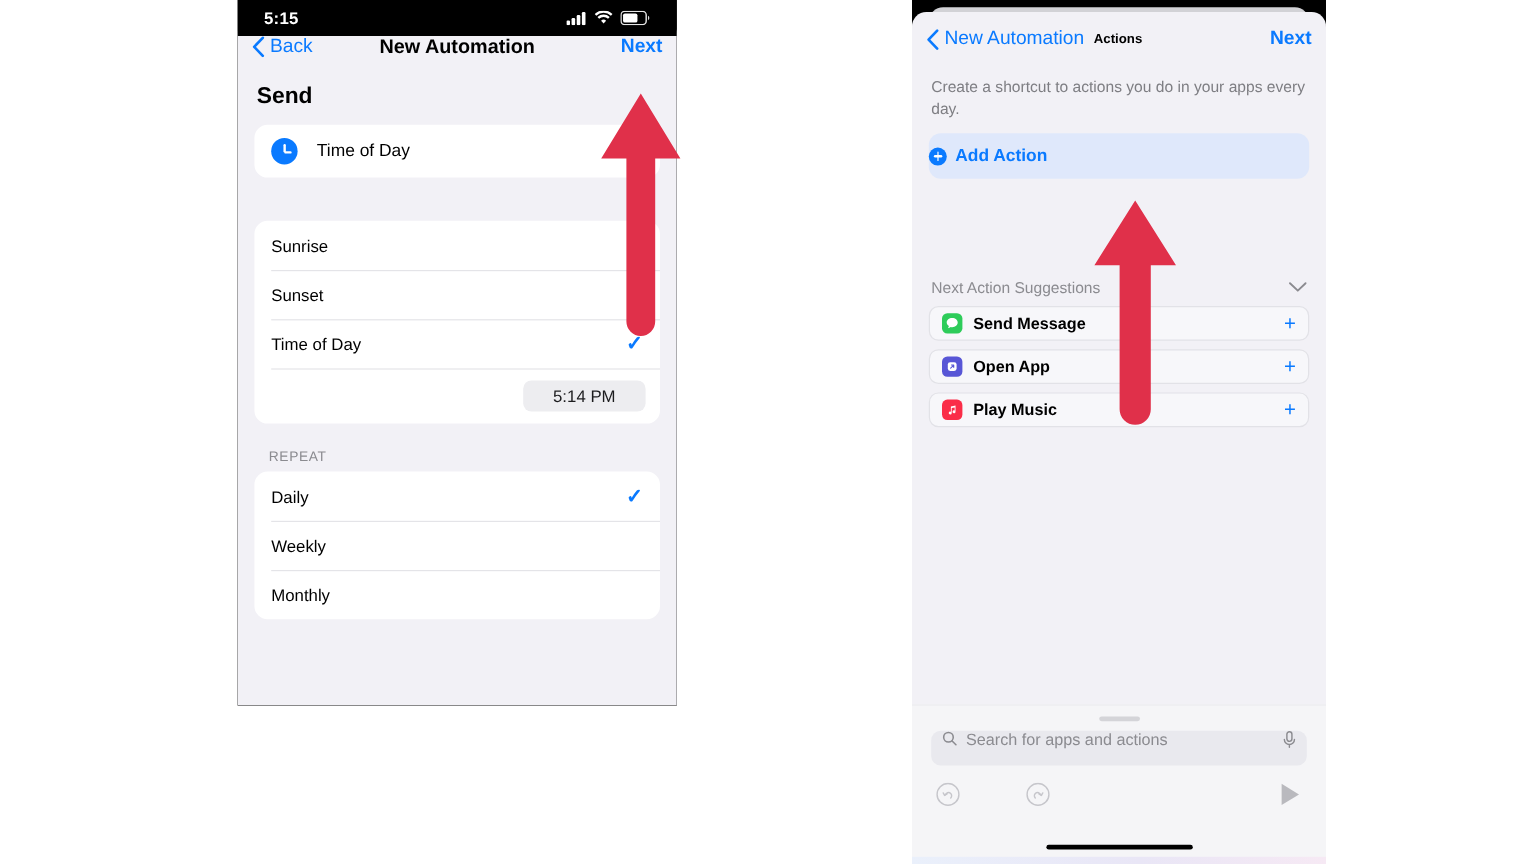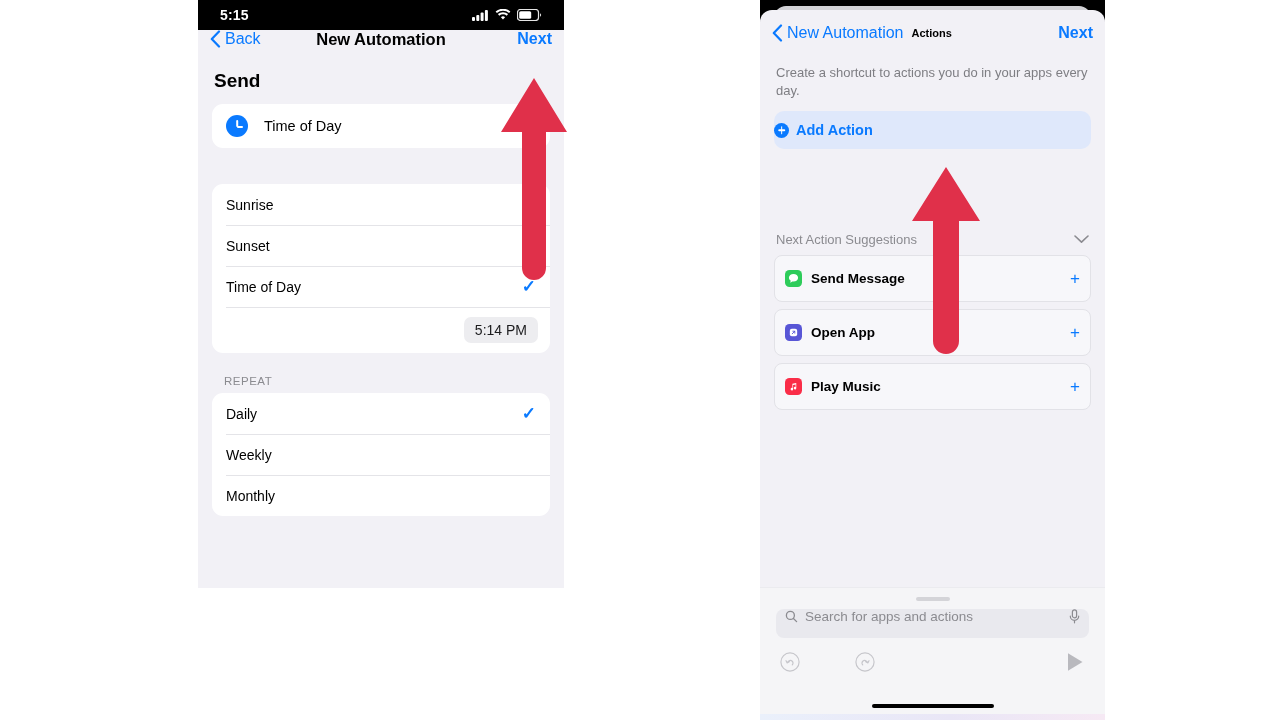--- a/index.html
+++ b/index.html
@@ -205,21 +205,21 @@
   .time-row::before {
     content: "";
     position: absolute;
     left: 14px; right: 0; top: 0;
     height: 1px;
     background: #e4e4e8;
   }
   .time-chip {
     background: #ededf0;
     border-radius: 7px;
-    padding: 5px 11px;
+    padding: 5px 25px;
     font-size: 14px;
     color: #1c1c1e;
   }
 
   .group-label {
     font-size: 11.5px;
     color: #8b8b90;
     letter-spacing: .5px;
     margin: 22px 0 6px 26px;
     text-transform: uppercase;
@@ -267,21 +267,21 @@
     display: flex;
     align-items: center;
     margin: 83px 16px 8px 16px;
     color: #8b8b90;
     font-size: 13px;
   }
   .suggest-header .chev-down { margin-left: auto; }
 
   .suggest-row {
     margin: 0 14px 7px 14px;
-    height: 47px;
+    height: 29px;
     border: 1px solid #e2e2e7;
     border-radius: 8px;
     background: #f7f7fa;
     display: flex;
     align-items: center;
     padding: 0 10px;
     box-sizing: border-box;
     font-size: 13.5px;
     color: #000;
     font-weight: bold;

